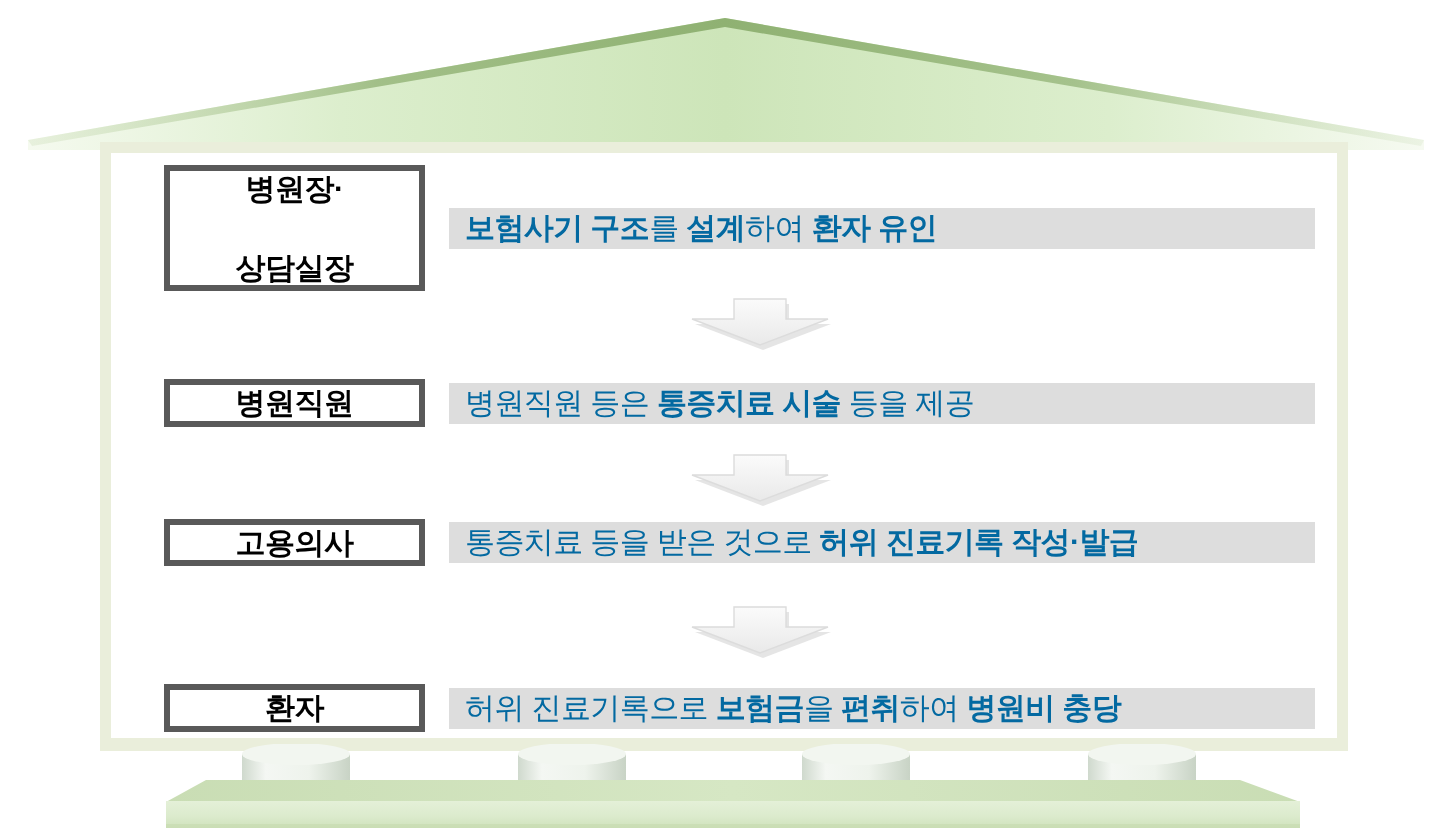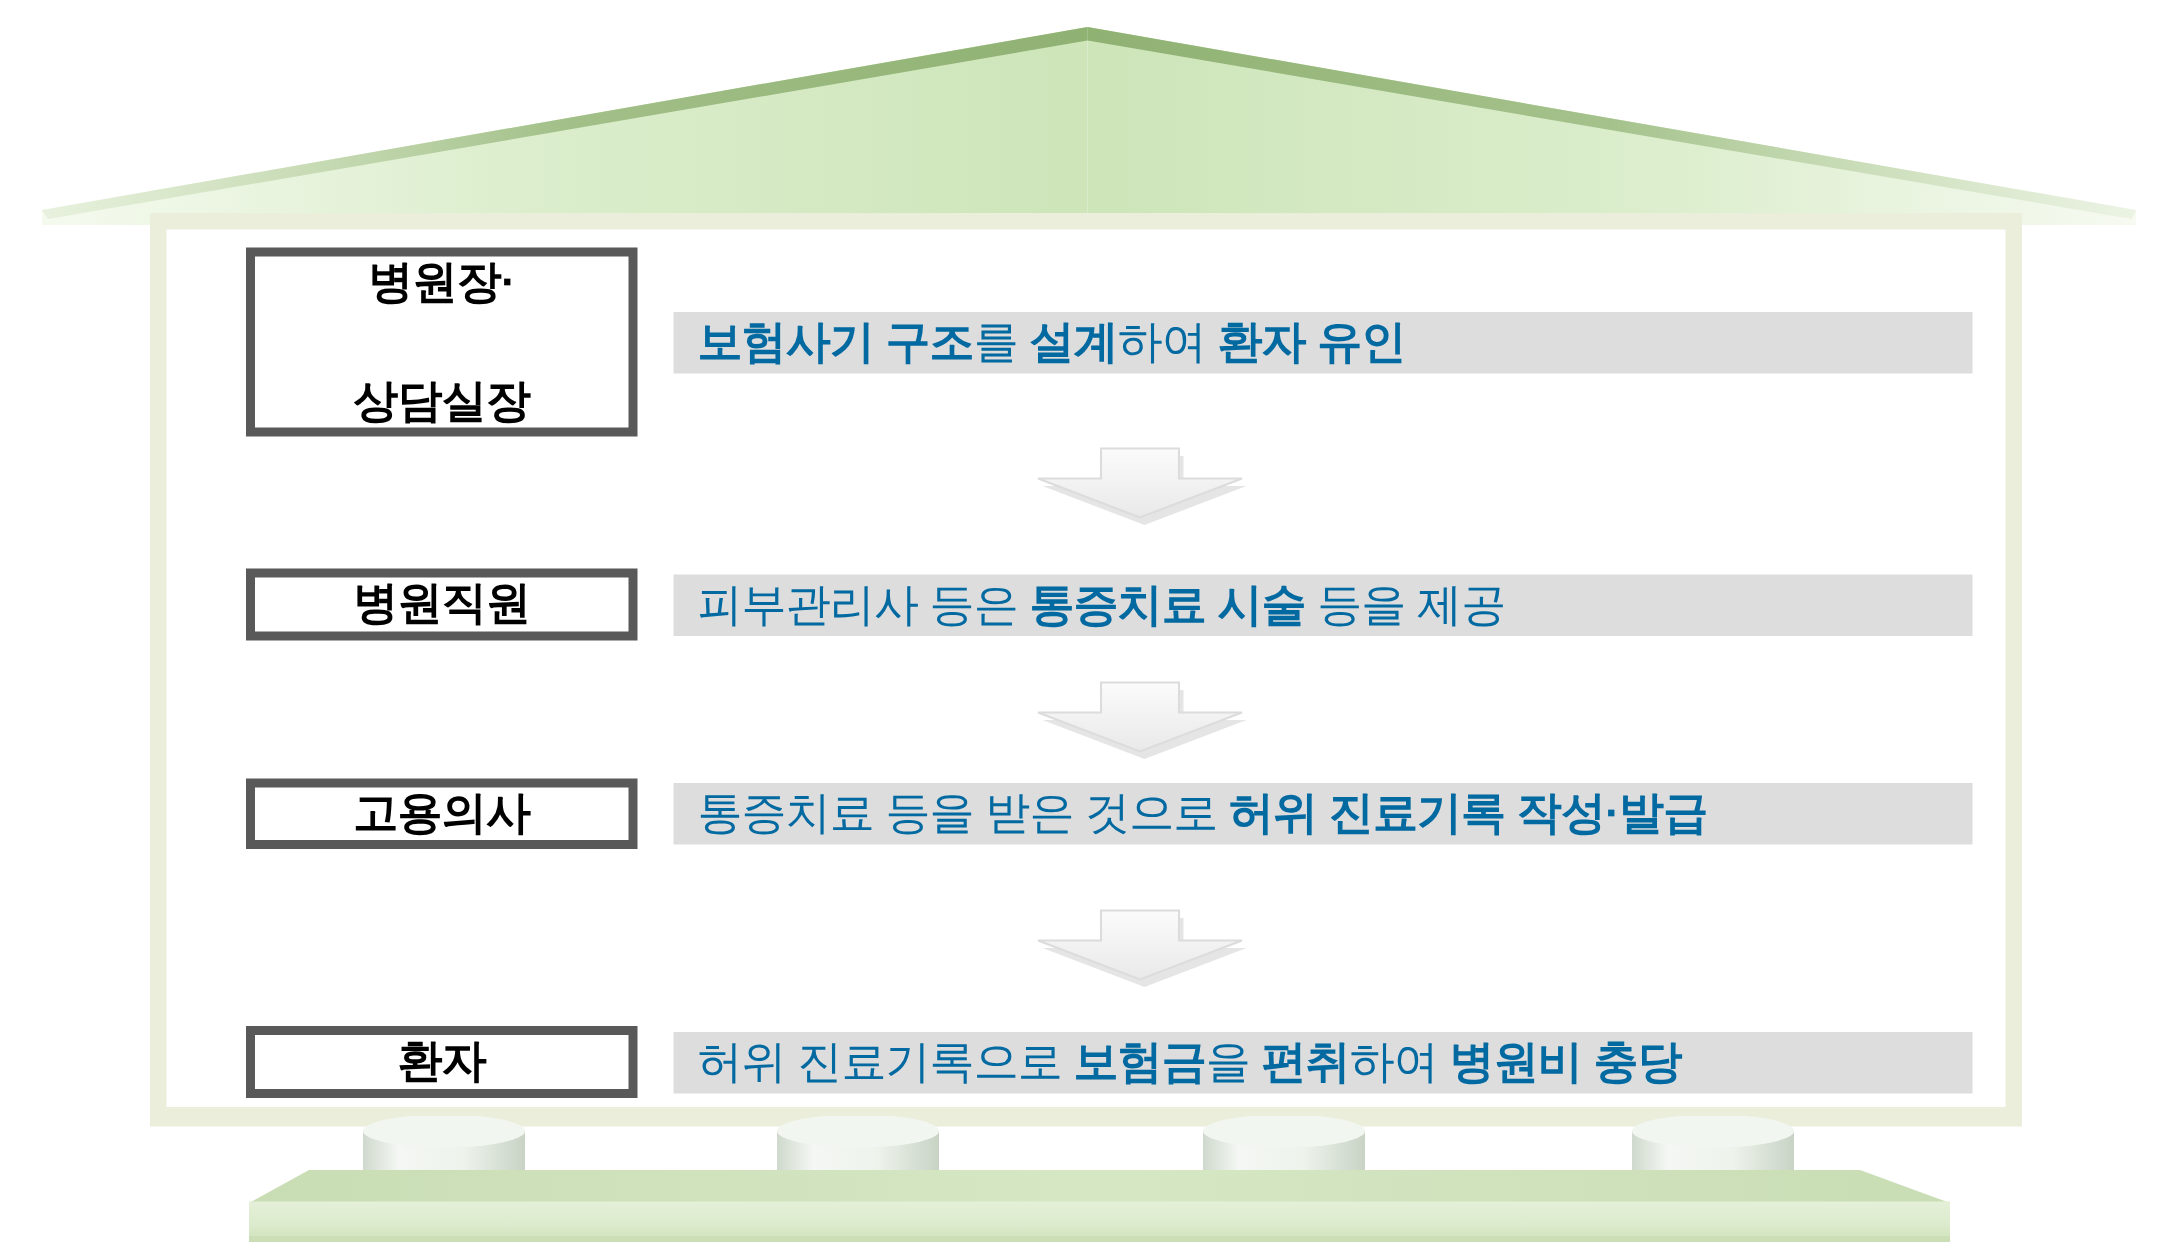--- a/index.html
+++ b/index.html
@@ -184,21 +184,21 @@
           <polygon points="74,4 126,4 126,24 168,24 100,50 32,24 74,24" fill="url(#arrG1)" stroke="#dcdcdc" stroke-width="1.4"></polygon>
         </svg>
       </div>
 
       <div class="flow-row" style="top:200px; height:100px;">
         <div class="role-box">
           <span>병원직원</span>
         </div>
         <div class="desc-box">
           <span>
-            <span class="n">피부관리사 등은 </span><span class="b">통증치료 시술</span><span class="n"> 등을 제공</span>
+            <span class="n">병원직원 등은 </span><span class="b">통증치료 시술</span><span class="n"> 등을 제공</span>
           </span>
         </div>
       </div>
 
       <div class="arrow-wrap" style="top:298px;">
         <svg viewBox="0 0 200 56" width="200" height="56" preserveAspectRatio="none">
           <defs>
             <linearGradient id="arrG2" x1="0" y1="0" x2="0" y2="1">
               <stop offset="0%" stop-color="#fbfbfb"></stop>
               <stop offset="100%" stop-color="#e9e9e9"></stop>

